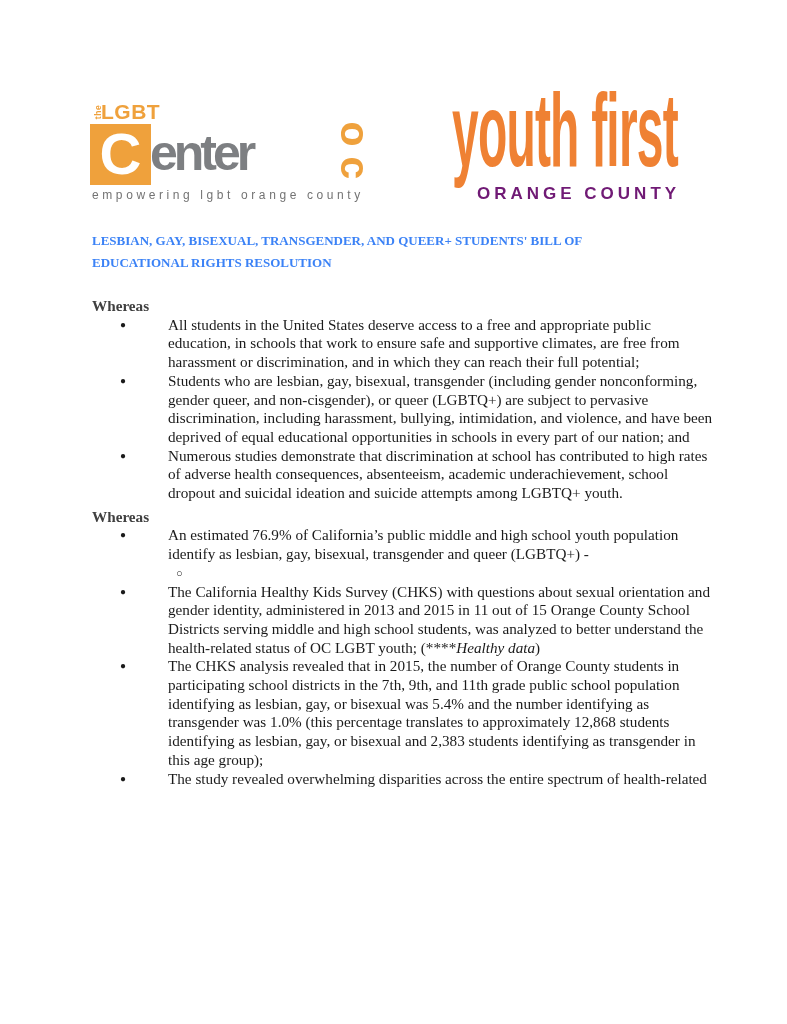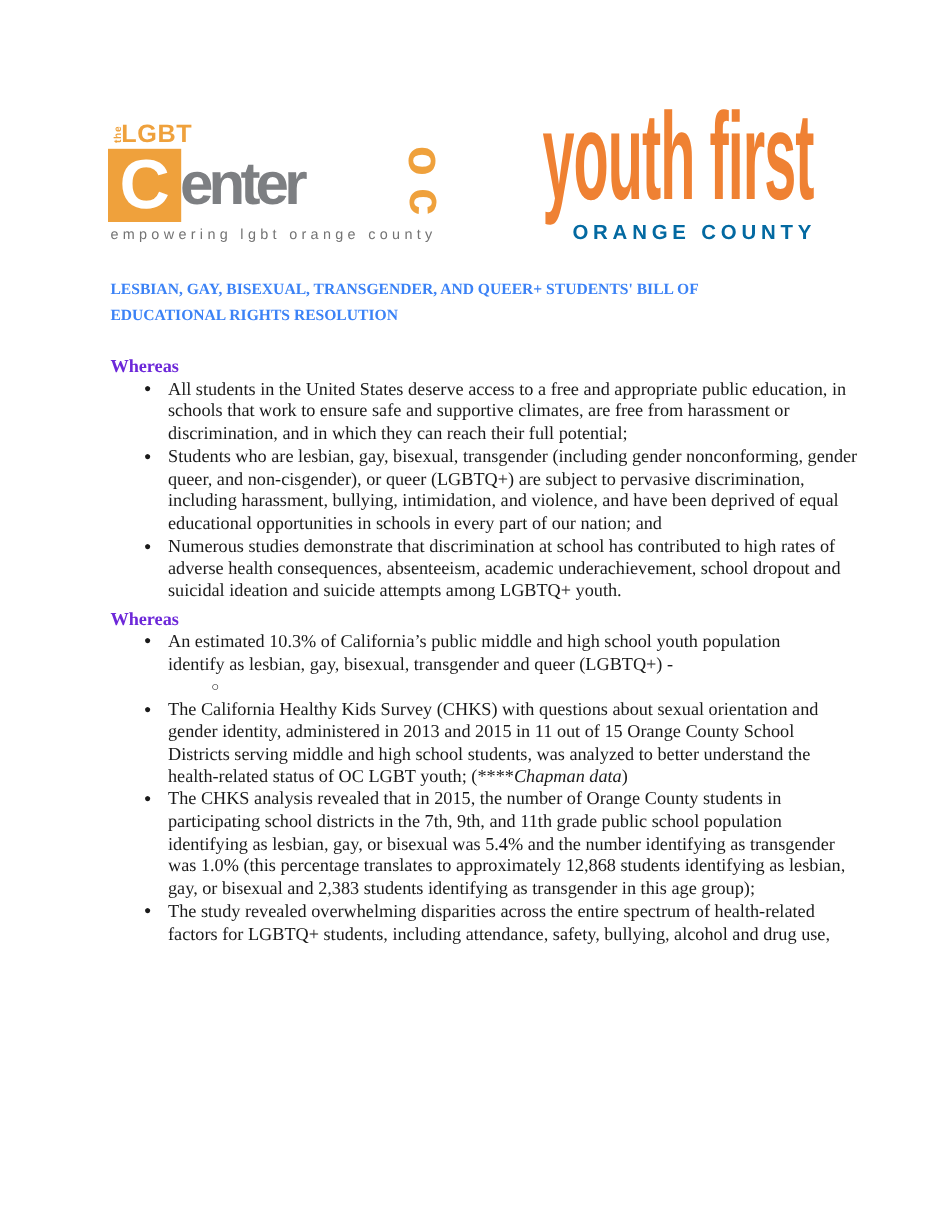--- a/index.html
+++ b/index.html
@@ -24,35 +24,35 @@
   .cl-oc span{display:block;line-height:34px;transform:rotate(90deg);}
   .cl-tagline{position:absolute;left:2px;top:88px;font-size:12px;color:#737373;
               letter-spacing:3.6px;white-space:nowrap;}
 
   
   .youth-logo{position:absolute;left:452px;top:82px;width:245px;height:125px;
               font-family:"Liberation Sans",sans-serif;}
   .yf-title{position:absolute;left:0;top:-2px;font-size:60px;line-height:60px;font-weight:bold;
             color:#ef8133;letter-spacing:-1px;white-space:nowrap;
             transform:scale(0.8,1.72);transform-origin:left top;}
-  .yf-subtitle{position:absolute;left:25px;top:102px;font-size:17px;font-weight:bold;color:#0369a1;
+  .yf-subtitle{position:absolute;left:25px;top:102px;font-size:17px;font-weight:bold;color:#701a75;
                letter-spacing:4px;white-space:nowrap;}
 
   
   .content{position:absolute;left:92px;top:230px;width:624px;}
   .doc-title{margin:0;font-size:13px;line-height:21.5px;font-weight:bold;color:#3b82f6;}
   .doc-title span{display:block;}
-  .whereas{margin:0;font-size:15.2px;line-height:18.7px;font-weight:bold;color:#6d28d9;}
+  .whereas{margin:0;font-size:15.2px;line-height:18.7px;font-weight:bold;color:#404040;}
   .whereas.second{margin-top:5px;}
   .whereas.first{margin-top:24px;}
   ul.blist{list-style:none;margin:0;padding:0;font-size:15.2px;line-height:18.7px;}
   ul.blist li{display:flex;align-items:flex-start;}
   .marker{flex:none;width:20px;margin-left:28px;font-size:10px;line-height:18.7px;}
   .l2 .marker{margin-left:84px;width:24px;font-size:11px;}
-  .txt{width:590px;}
+  .txt{width:590px;margin-left:28px;}
   .narrow .txt{width:548px;}
   .l2 .txt{width:495px;}
   .txt i{font-style:italic;}
 
   
   .footer{position:absolute;left:92px;top:906px;width:640px;
           font-family:"Liberation Sans",sans-serif;font-size:13px;line-height:21px;color:#3c3c3c;}
   .hl{background:#c2c2c2;padding:1px 3px 2px 2px;display:inline-block;margin-bottom:0;}
   .pageno{font-family:"Liberation Serif",serif;font-size:15px;color:#222;margin-top:5px;}
 </style>
@@ -101,28 +101,28 @@
       <li>
         <span class="marker">●</span>
         <span class="txt">Numerous studies demonstrate that discrimination at school has contributed to high rates of adverse health consequences, absenteeism, academic underachievement, school dropout and suicidal ideation and suicide attempts among LGBTQ+ youth.</span>
       </li>
     </ul>
 
     <h2 class="whereas second">Whereas</h2>
     <ul class="blist">
       <li class="narrow">
         <span class="marker">●</span>
-        <span class="txt">An estimated 10.3% of California’s public middle and high school youth population identify as lesbian, gay, bisexual, transgender and queer (LGBTQ+) -</span>
+        <span class="txt">An estimated 76.9% of California’s public middle and high school youth population identify as lesbian, gay, bisexual, transgender and queer (LGBTQ+) -</span>
       </li>
       <li class="l2">
         <span class="marker">○</span>
       </li>
       <li>
         <span class="marker">●</span>
-        <span class="txt"><span>The California Healthy Kids Survey (CHKS) with questions about sexual orientation and gender identity, administered in 2013 and 2015 in 11 out of 15 Orange County School Districts serving middle and high school students, was analyzed to better understand the health-related status of OC LGBT youth; (****</span><i>Chapman data</i><span>)</span></span>
+        <span class="txt"><span>The California Healthy Kids Survey (CHKS) with questions about sexual orientation and gender identity, administered in 2013 and 2015 in 11 out of 15 Orange County School Districts serving middle and high school students, was analyzed to better understand the health-related status of OC LGBT youth; (****</span><i>Healthy data</i><span>)</span></span>
       </li>
       <li>
         <span class="marker">●</span>
         <span class="txt">The CHKS analysis revealed that in 2015, the number of Orange County students in participating school districts  in the 7th, 9th, and 11th grade public school population identifying as lesbian, gay, or bisexual was 5.4% and the number identifying as transgender was 1.0% (this percentage translates to approximately 12,868 students identifying as lesbian, gay, or bisexual and 2,383 students identifying as transgender in this age group);</span>
       </li>
       <li>
         <span class="marker">●</span>
         <span class="txt">The study revealed overwhelming disparities across the entire spectrum of health-related factors for LGBTQ+ students, including attendance, safety, bullying, alcohol and drug use, and mental health, as well as protective factors such as youth engagement and connection to school including:</span>
       </li>
       <li class="l2">

